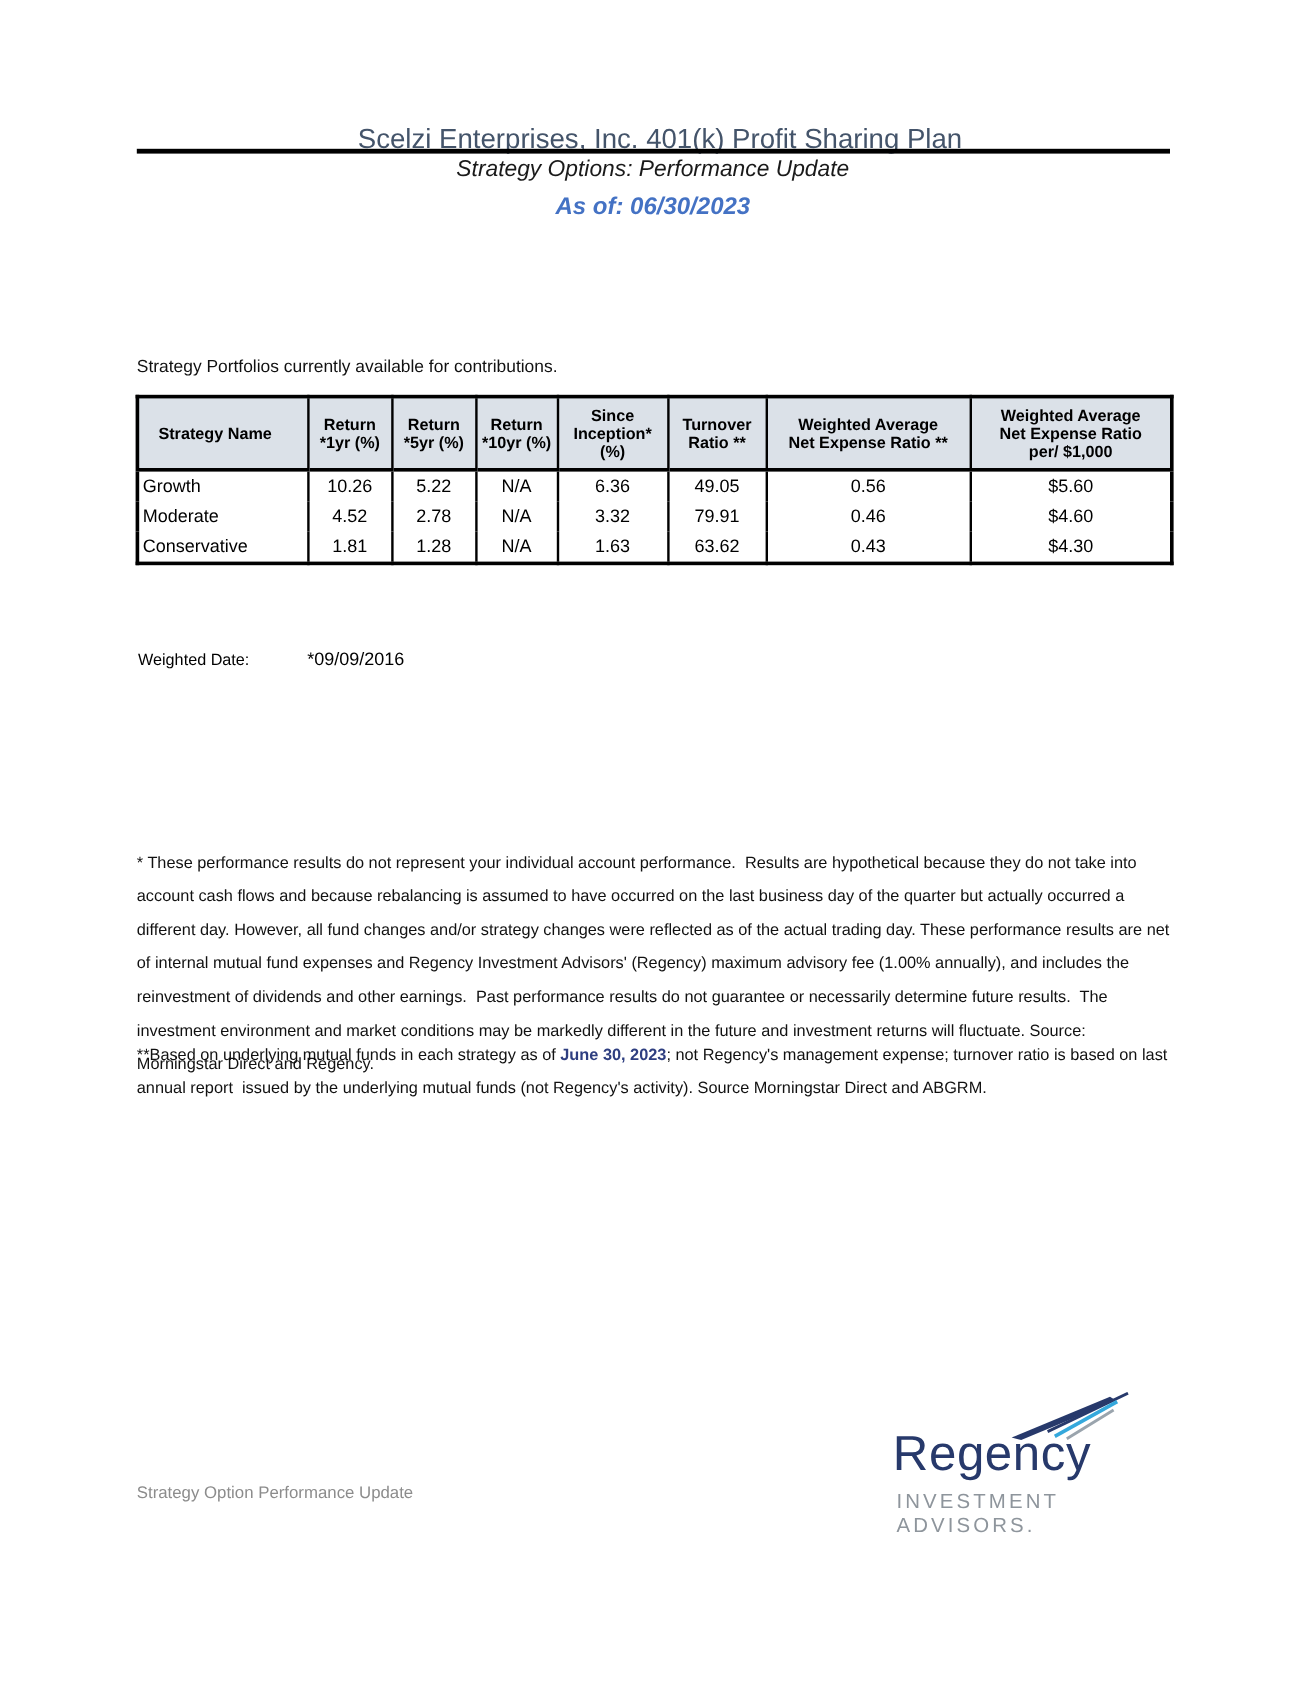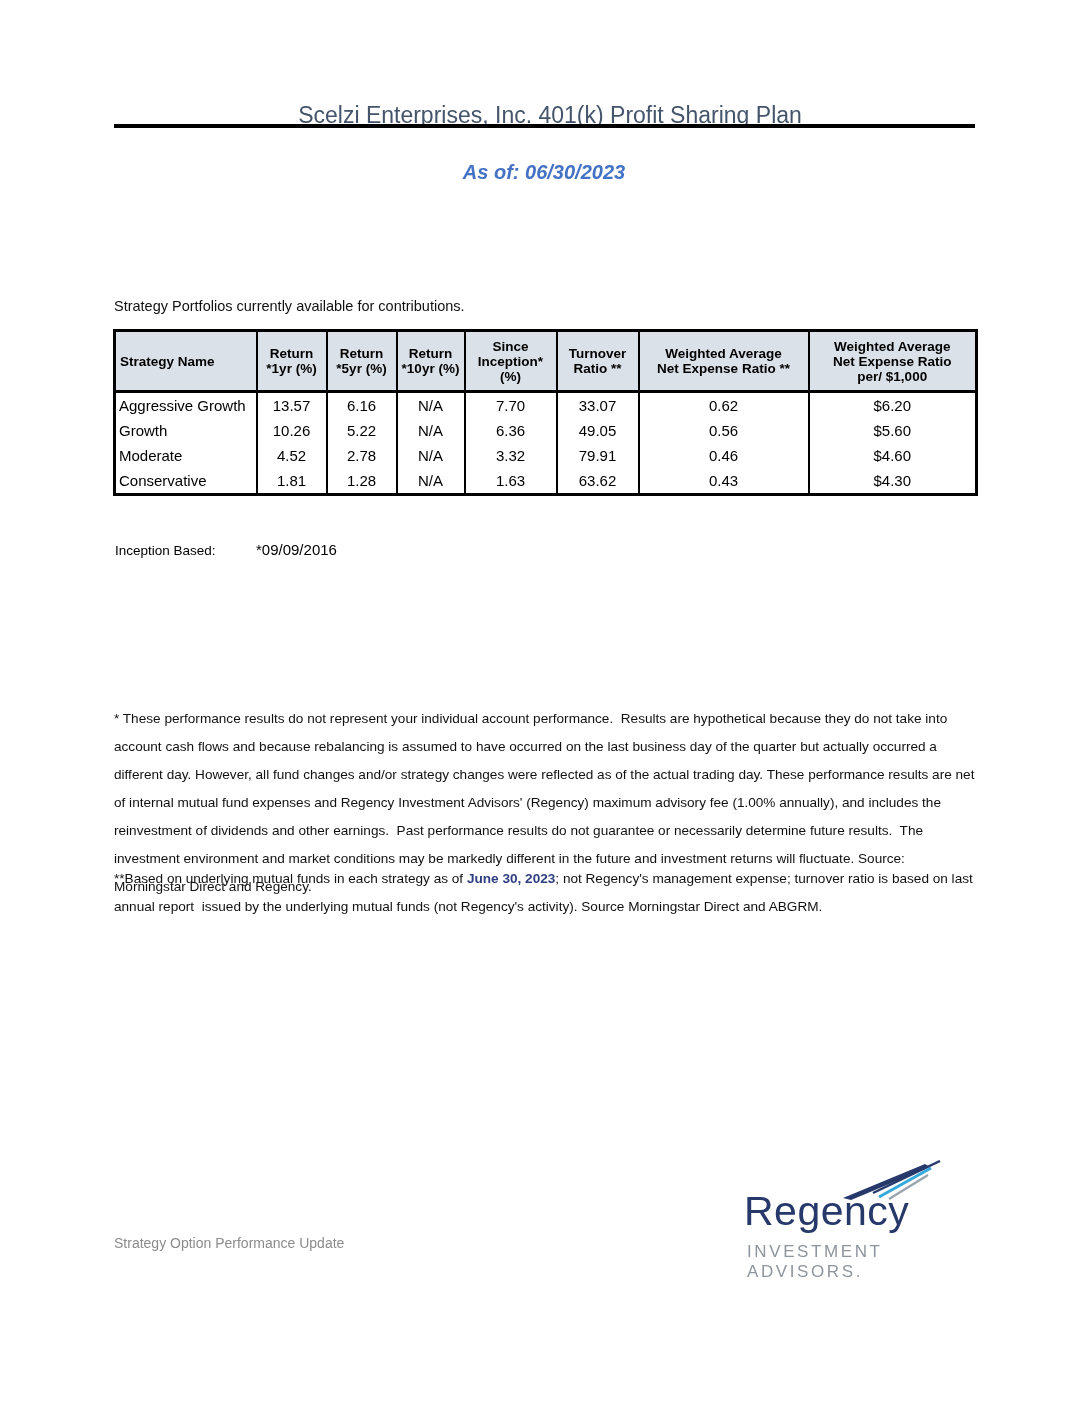--- a/index.html
+++ b/index.html
@@ -55,21 +55,21 @@
   table.perf col.c7{width:168px}
   table.perf th{
     background:#dbe1e8;
     border:2.5px solid #000;
     border-bottom:3px solid #000;
     font-size:13.5px;font-weight:700;color:#000;
     white-space:pre-line;
     text-align:center;vertical-align:middle;
     height:56px;padding:1px 2px;
   }
-  table.perf th.name-col{text-align:left;padding-left:4px;}
+  table.perf th.name-col{text-align:left;padding-left:16px;}
   table.perf td{
     border-left:2.5px solid #000;border-right:2.5px solid #000;
     border-top:none;border-bottom:none;
     font-size:15px;color:#000;
     text-align:center;vertical-align:middle;
     height:25px;padding:0 2px;
   }
   table.perf td.name-col{text-align:left;padding-left:3px;}
   
   .inception{position:absolute;top:541px;left:115px;font-size:13.5px;}
@@ -102,20 +102,21 @@
     font-size:17px;letter-spacing:2.6px;color:#8e959c;font-weight:400;
   }
 </style>
 </head>
 <body>
 
 <div class="page">
 
   <h1 class="doc-title">Scelzi Enterprises, Inc. 401(k) Profit Sharing Plan</h1>
   <div class="title-rule"></div>
+  <h2 class="doc-subtitle">Strategy Options: Performance Update</h2>
   <div class="as-of">As of: 06/30/2023</div>
 
   <p class="intro">Strategy Portfolios currently available for contributions.</p>
 
   <div class="tbl-wrap">
     <table class="perf">
       <colgroup>
         <col class="c0">
           <col class="c1">
           <col class="c2">
@@ -140,30 +141,20 @@
 Ratio **</th>
           <th>Weighted Average
 Net Expense Ratio **</th>
           <th>Weighted Average
 Net Expense Ratio
 per/ $1,000</th>
         </tr>
       </thead>
       <tbody>
         <tr>
-          <td class="name-col">Aggressive Growth</td>
-          <td>13.57</td>
-          <td>6.16</td>
-          <td>N/A</td>
-          <td>7.70</td>
-          <td>33.07</td>
-          <td>0.62</td>
-          <td>$6.20</td>
-        </tr>
-        <tr>
           <td class="name-col">Growth</td>
           <td>10.26</td>
           <td>5.22</td>
           <td>N/A</td>
           <td>6.36</td>
           <td>49.05</td>
           <td>0.56</td>
           <td>$5.60</td>
         </tr>
         <tr>
@@ -184,21 +175,21 @@
           <td>1.63</td>
           <td>63.62</td>
           <td>0.43</td>
           <td>$4.30</td>
         </tr>
       </tbody>
     </table>
   </div>
 
   <div class="inception">
-    <span class="lbl">Inception Based:</span><span class="val">*09/09/2016</span>
+    <span class="lbl">Weighted Date:</span><span class="val">*09/09/2016</span>
   </div>
 
   <p class="footnote fn1">* These performance results do not represent your individual account performance.  Results are hypothetical because they do not take into account cash flows and because rebalancing is assumed to have occurred on the last business day of the quarter but actually occurred a different day. However, all fund changes and/or strategy changes were reflected as of the actual trading day. These performance results are net of internal mutual fund expenses and Regency Investment Advisors' (Regency) maximum advisory fee (1.00% annually), and includes the reinvestment of dividends and other earnings.  Past performance results do not guarantee or necessarily determine future results.  The investment environment and market conditions may be markedly different in the future and investment returns will fluctuate. Source: Morningstar Direct and Regency.</p>
 
   <p class="footnote fn2"><span>**Based on underlying mutual funds in each strategy as of </span><span class="fn-date">June 30, 2023</span><span>; not Regency's management expense; turnover ratio is based on last annual report  issued by the underlying mutual funds (not Regency's activity). Source Morningstar Direct and ABGRM.</span></p>
 
   <div class="footer-label">Strategy Option Performance Update</div>
 
   <div class="logo">
     <svg class="swoosh" viewBox="0 0 102 40" xmlns="http://www.w3.org/2000/svg">

